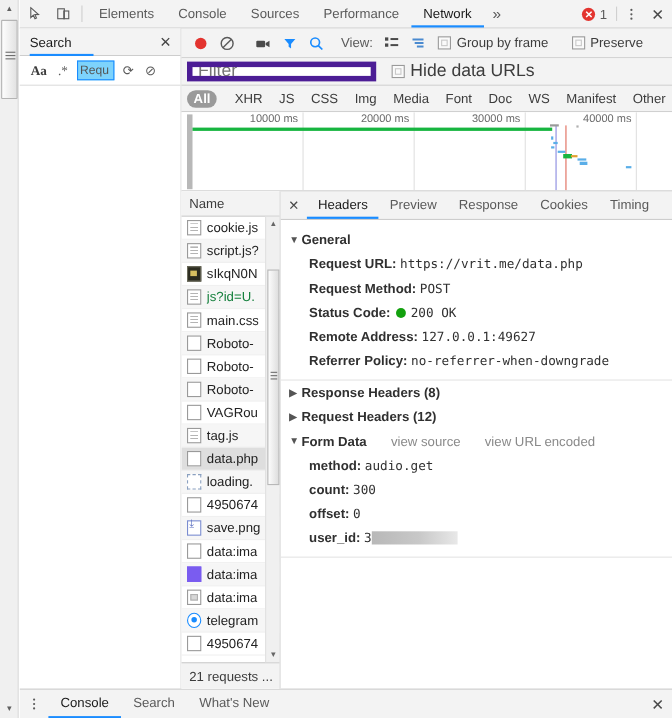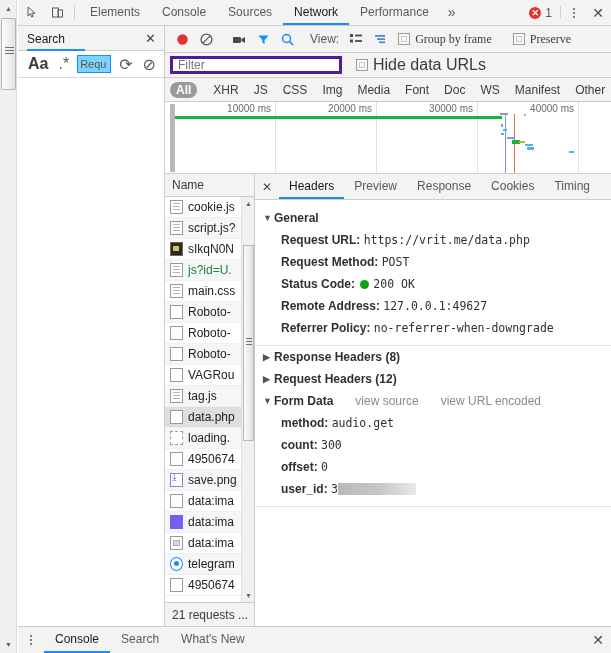--- a/index.html
+++ b/index.html
@@ -102,21 +102,22 @@
   }
   .sb-head .sp { flex: 1; }
   .sb-head .x { color: #444; font-size: 13px; cursor: pointer; padding: 0 4px; }
   .sb-tools {
     height: 27px; min-height: 27px; display: flex; align-items: center;
     gap: 0; border-bottom: 1px solid #d8d8d8; padding: 0 5px; background: #fff;
   }
   .sb-tools .t {
     display: flex; align-items: center; justify-content: center;
     height: 20px; padding: 0 5px; color: #5a5a5a; cursor: pointer;
-    font-size: 16px;
+    font-size: 12px;
+    font-family: Liberation Serif, serif;
   }
   .sb-tools .t.bold { font-weight: bold; color: #3c3c3c; }
   .sb-input {
     width: 34px; height: 18px; border: 1px solid #1a8cff; background: #7dd3fc;
     font-size: 11px; color: #555; padding: 0 2px; margin: 0 3px;
     font-family: "Liberation Sans", sans-serif; outline: none; overflow: hidden;
   }
   .sb-results { flex: 1; background: #fff; }
 
   
@@ -134,29 +135,29 @@
   .net-toolbar .lbl { color: #5a5a5a; font-size: 12px; padding: 0 5px 0 2px; }
   .chk {
     width: 12px; height: 12px; border: 1px solid #9a9a9a; background: #fafafa;
     display: inline-block; vertical-align: -2px; margin-right: 5px;
     position: relative;
   }
   .chk::after {
     content: ""; position: absolute; inset: 2px; border: 1px solid #c8c8c8;
   }
   .chkrow { display: flex; align-items: center; color: #3c3c3c; font-size: 12px;
-    padding: 0 6px; cursor: pointer; font-family: Liberation Serif, serif; }
+    padding: 0 6px; cursor: pointer; }
 
   .net-filter {
     height: 25px; min-height: 25px; display: flex; align-items: center;
     background: #f3f3f3; border-bottom: 1px solid #cdcdcd; padding: 0 5px;
   }
   .filter-input {
-    width: 172px; height: 18px; border: 3px solid #4c1d95; background: #fff;
-    font-size: 12px; color: #909090; padding: 0 5px; outline: none;
+    width: 172px; height: 18px; border: 5px solid #4c1d95; background: #fff;
+    font-size: 16px; color: #909090; padding: 0 5px; outline: none;
     font-family: "Liberation Sans", sans-serif;
   }
   .hide-urls { display: flex; align-items: center; margin-left: 14px;
     color: #3c3c3c; font-size: 16px; cursor: pointer; }
 
   .net-types {
     height: 24px; min-height: 24px; display: flex; align-items: center;
     background: #f3f3f3; border-bottom: 1px solid #cdcdcd; padding: 0 5px;
     gap: 0;
   }
@@ -346,22 +347,22 @@
       <div class="tb-icon">
         <svg width="13" height="13" viewBox="0 0 13 13">
             <rect x="1.5" y="2" width="6" height="9" fill="none" stroke="#5a5a5a" stroke-width="1"></rect>
             <rect x="7" y="4" width="4.5" height="7" fill="none" stroke="#5a5a5a" stroke-width="1"></rect>
           </svg>
       </div>
       <div class="tb-sep"></div>
       <div class="tab">Elements</div>
       <div class="tab">Console</div>
       <div class="tab">Sources</div>
+      <div class="tab">Performance</div>
       <div class="tab active">Network</div>
-      <div class="tab">Performance</div>
       <div class="tab more">»</div>
       <div class="spacer"></div>
       <div class="err-badge">
         <span class="err-dot">✕</span>
         <span>1</span>
       </div>
       <div class="vdiv"></div>
       <div class="kebab">
           <i></i>
           <i></i>

